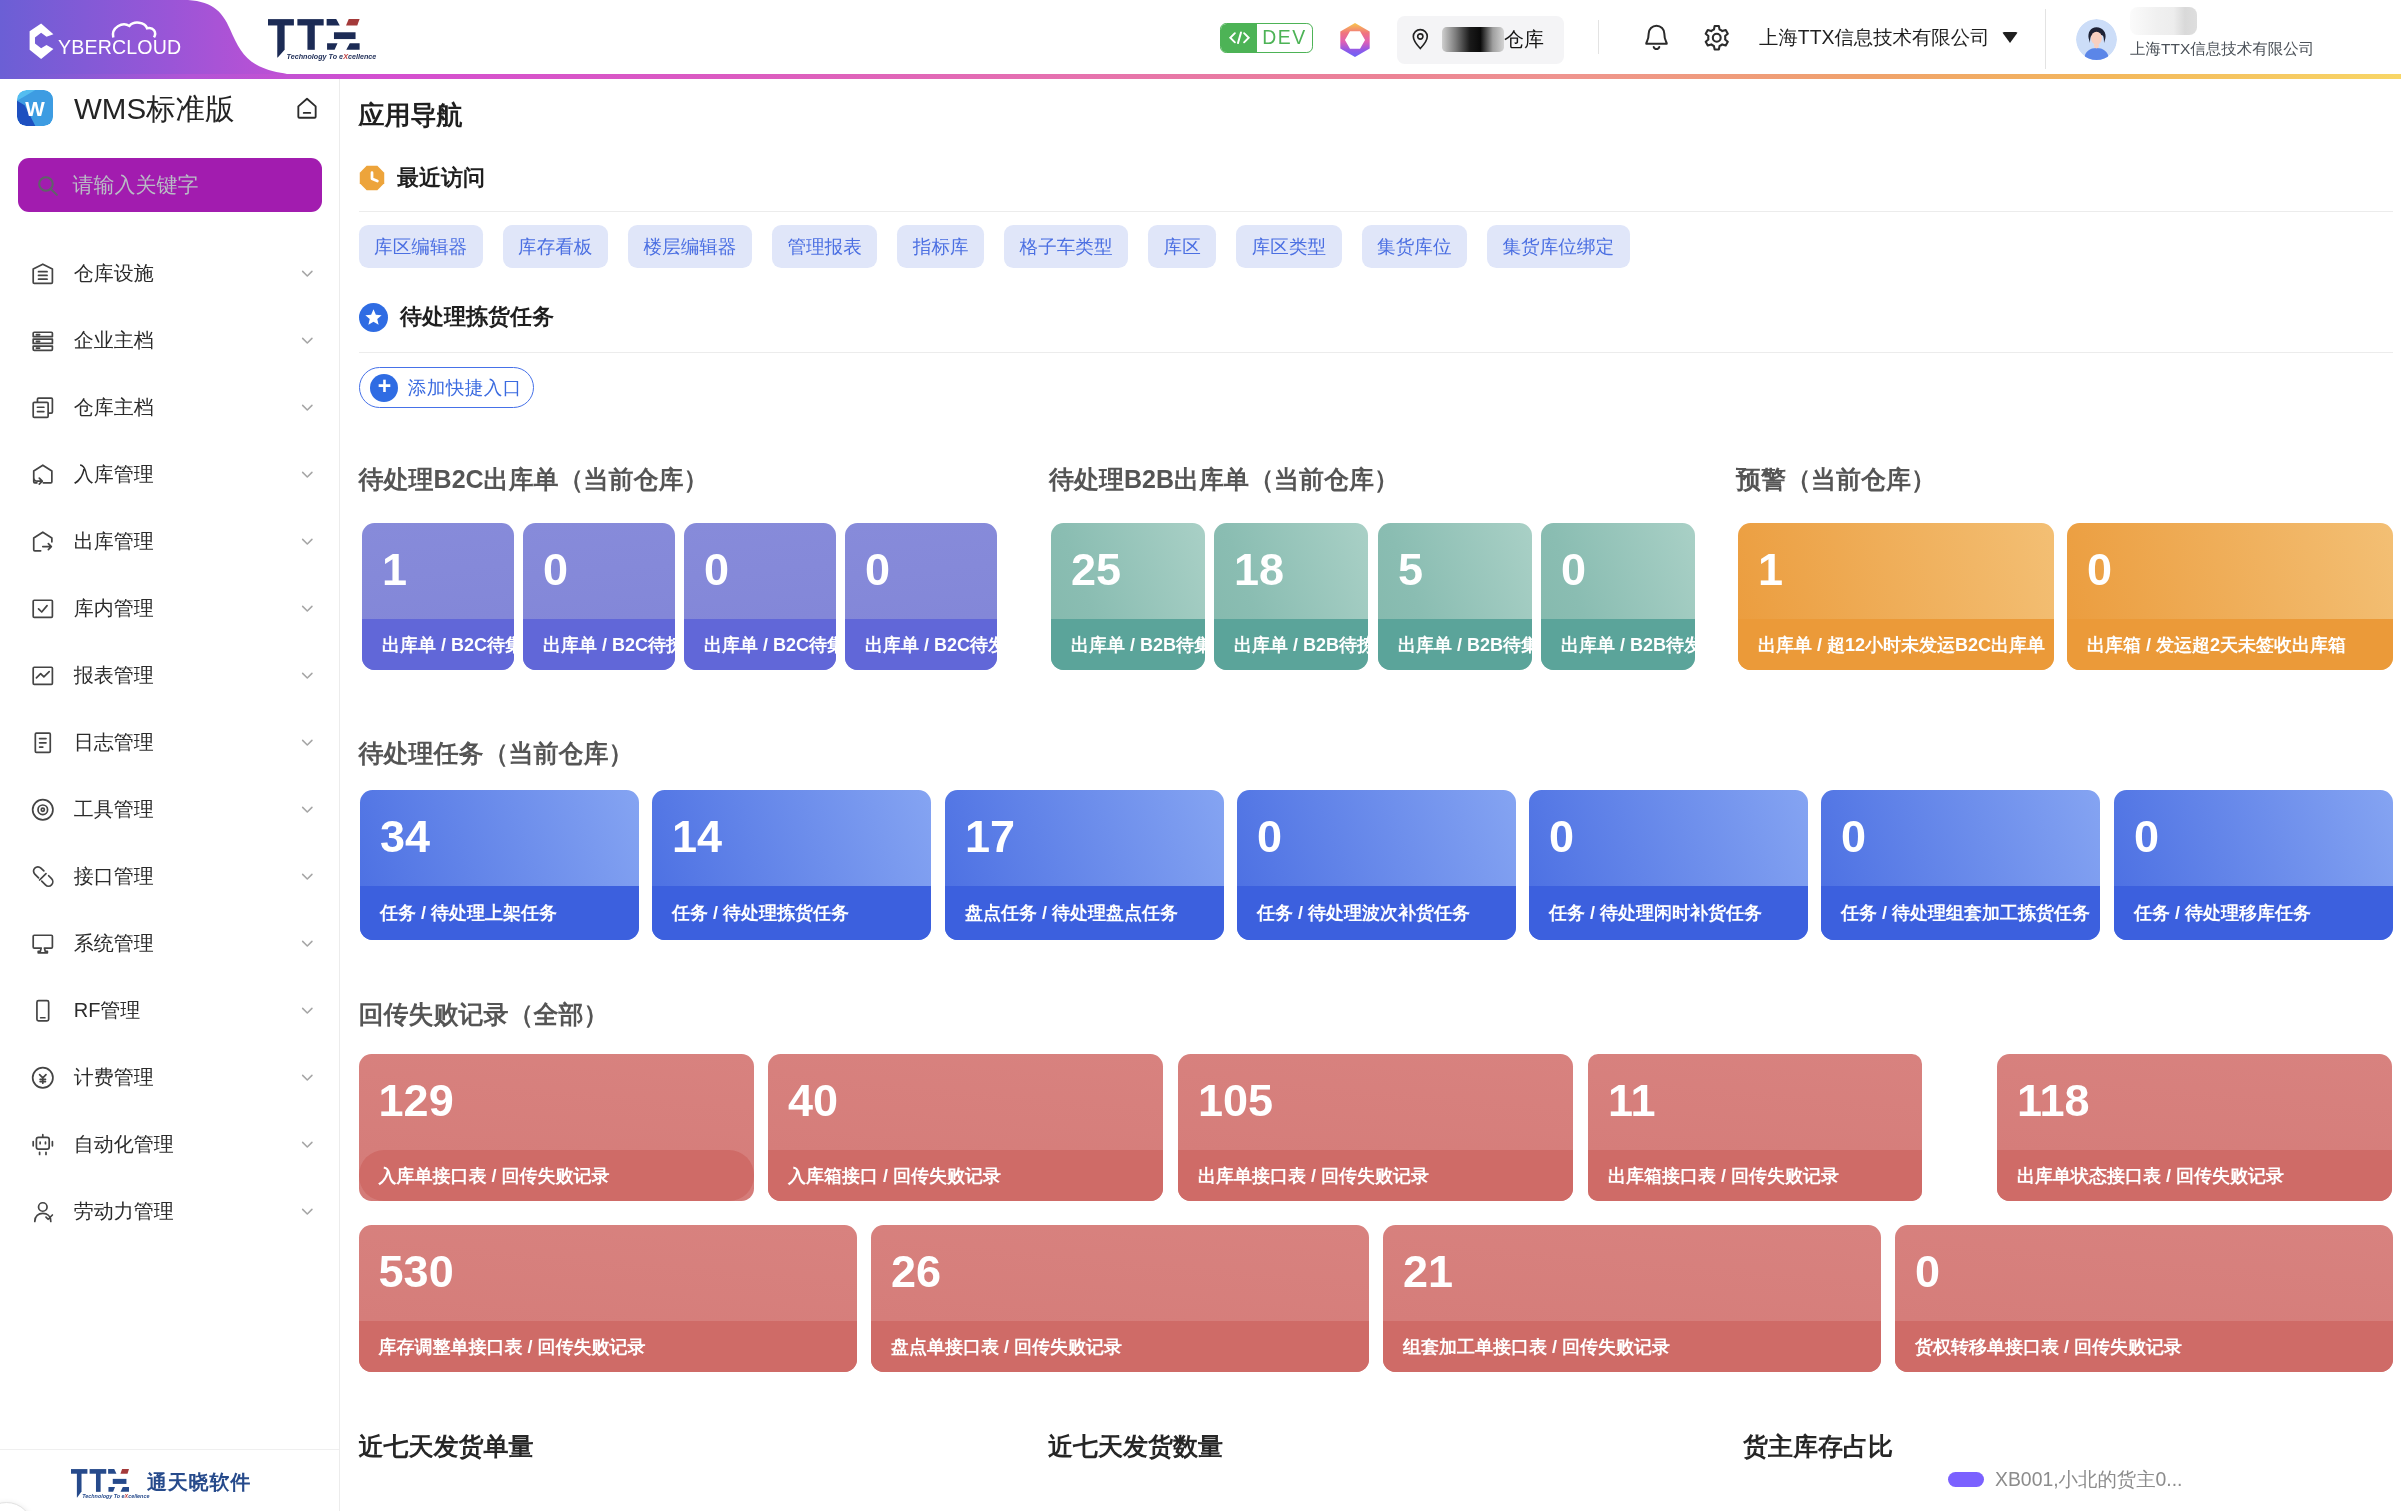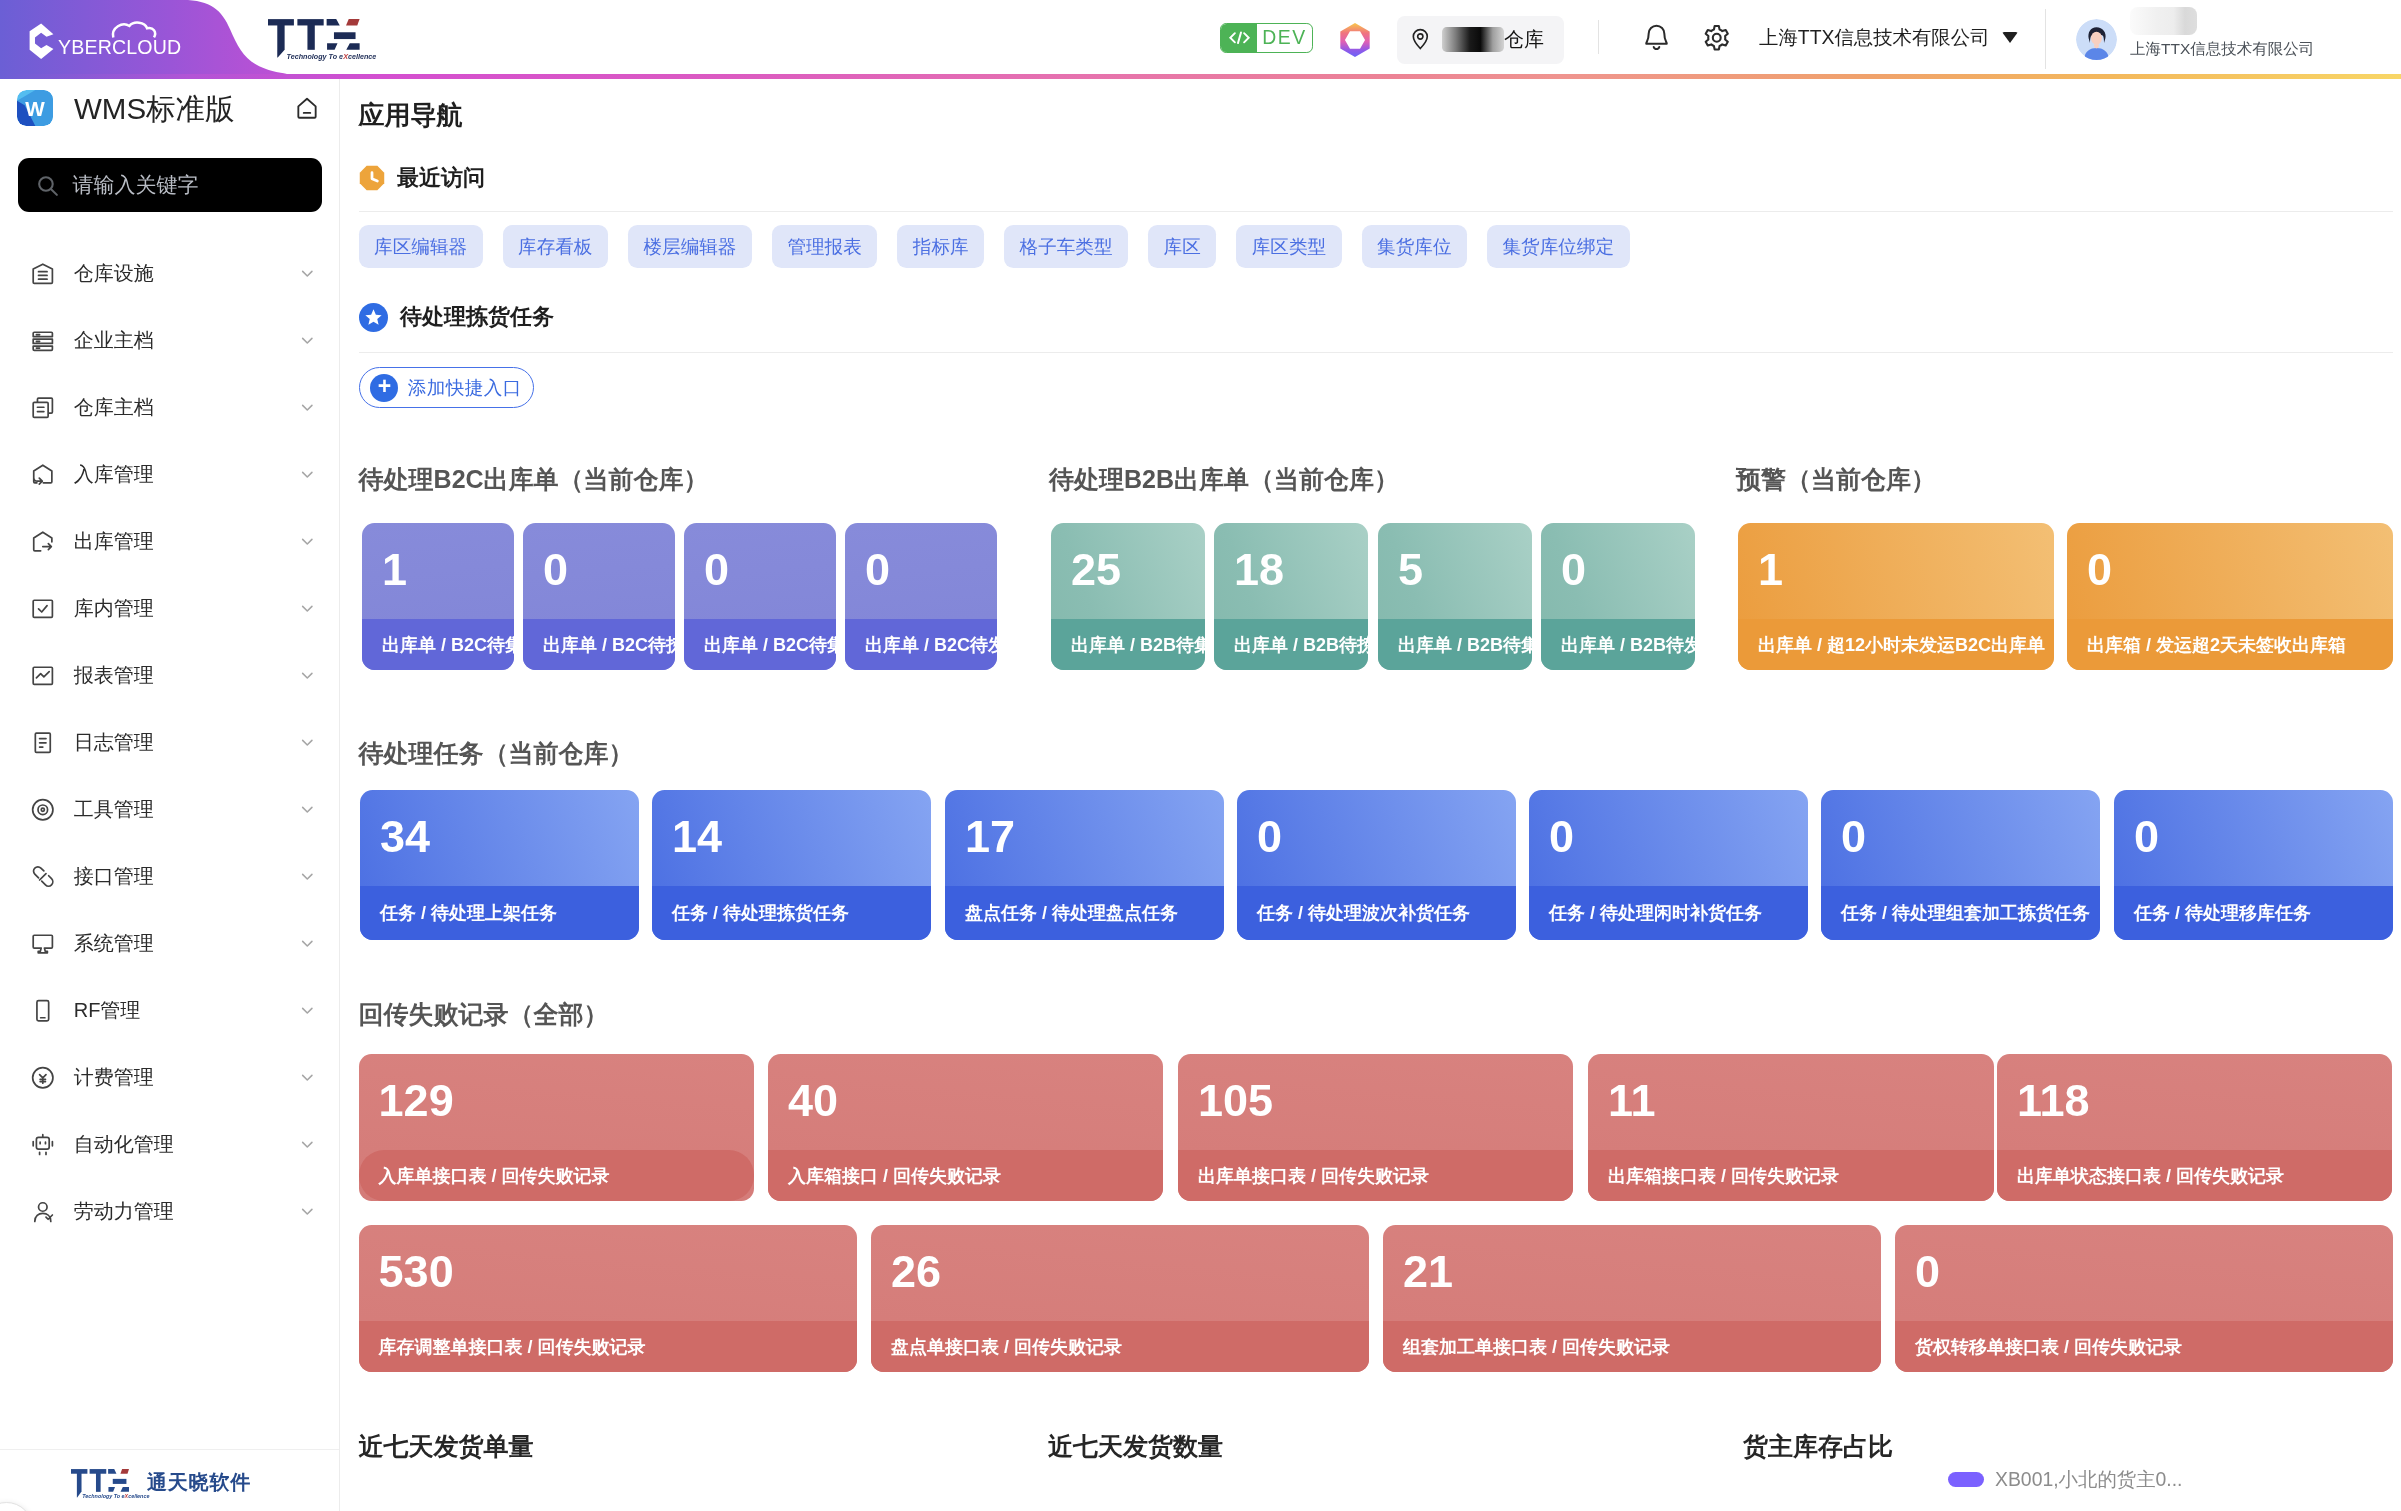--- a/index.html
+++ b/index.html
@@ -25,21 +25,21 @@
 #caret{width:0;height:0;border-left:8.5px solid transparent;border-right:8.5px solid transparent;border-top:11.6px solid #1f1f1f;margin-left:12.4px;border-radius:2.3px;}
 #avatar{position:absolute;left:2076px;top:19.4px;width:41px;height:41px;border-radius:50%;overflow:hidden;}
 #userblock{position:absolute;left:2130px;top:7px;}
 #userblur{height:22px;display:flex;}
 #usercompany{margin-top:10px;font-size:15.5px;color:#4b5158;}
 
 #sidebar{position:absolute;left:0;top:79px;width:340px;height:1432px;background:#fff;border-right:0.8px solid #ececec;}
 #applogo{position:absolute;left:17px;top:11px;width:36px;height:36px;border-radius:9.3px;overflow:hidden;}
 #appname{position:absolute;left:74px;top:11px;font-size:29.5px;color:#242424;}
 #homeico{position:absolute;left:294px;top:16.3px;}
-#search{position:absolute;left:18px;top:79px;width:304px;height:54px;background:#000000;border-radius:11px;display:flex;align-items:center;padding:0 17px;}
+#search{position:absolute;left:18px;top:79px;width:304px;height:54px;background:#a21caf;border-radius:11px;display:flex;align-items:center;padding:0 17px;}
 #search .ph{color:#b9bdc5;font-size:21px;margin-left:12.4px;}
 #menu{position:absolute;left:0;top:161px;width:339px;}
 .mi{height:67px;display:flex;align-items:center;padding:0 22px 0 29.5px;}
 .mi .ico{width:25.6px;height:25.6px;flex:none;}
 .mi .lbl{margin-left:18.6px;font-size:20px;color:#2b2b2b;}
 .mi .chev{margin-left:auto;flex:none;}
 #sbfoot{position:absolute;left:0;top:1370px;width:339px;border-top:0.8px solid #efefef;height:62px;}
 #ttxfoot{position:absolute;left:71px;top:18.6px;}
 #ttxfoot2{position:absolute;left:147px;top:18.6px;font-size:20px;font-weight:bold;color:#264a8b;letter-spacing:0.8px;}
 
@@ -462,21 +462,21 @@
         <div class="cap" style="height:51px;border-radius:25px;">入库单接口表 / 回传失败记录</div>
       </div>
       <div class="card red" style="left:428px;top:975px;width:395px;height:147px;">
         <div class="num">40</div>
         <div class="cap" style="height:51px;">入库箱接口 / 回传失败记录</div>
       </div>
       <div class="card red" style="left:838px;top:975px;width:395px;height:147px;">
         <div class="num">105</div>
         <div class="cap" style="height:51px;">出库单接口表 / 回传失败记录</div>
       </div>
-      <div class="card red" style="left:1248px;top:975px;width:406px;height:147px;">
+      <div class="card red" style="left:1248px;top:975px;width:334px;height:147px;border-radius:10px;">
         <div class="num">11</div>
         <div class="cap" style="height:51px;">出库箱接口表 / 回传失败记录</div>
       </div>
       <div class="card red" style="left:1657px;top:975px;width:395px;height:147px;">
         <div class="num">118</div>
         <div class="cap" style="height:51px;">出库单状态接口表 / 回传失败记录</div>
       </div>
     </div>
   <div id="row4">
       <div class="card red" style="left:18.6px;top:1146px;width:498px;height:147px;">

